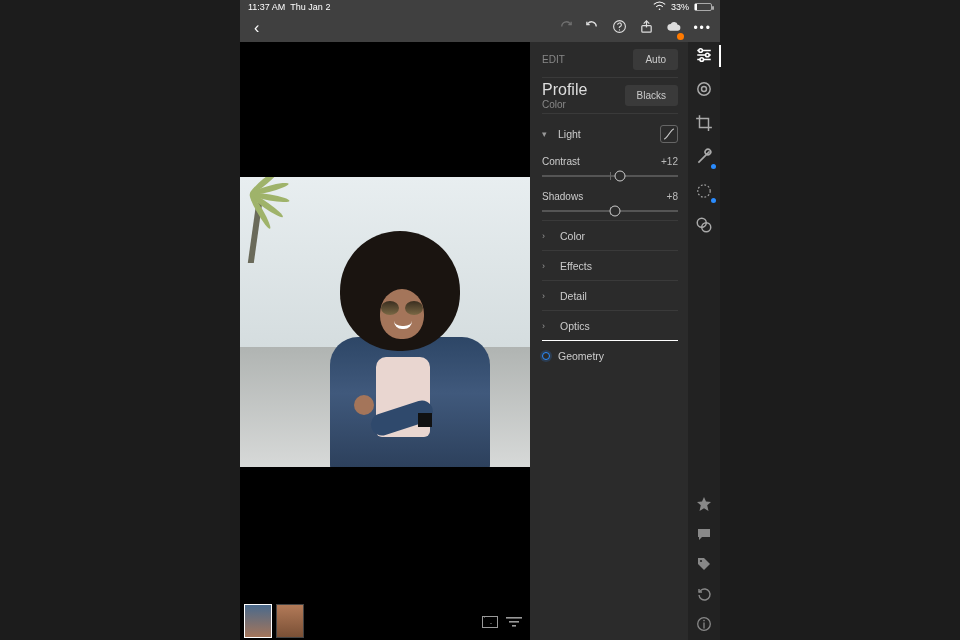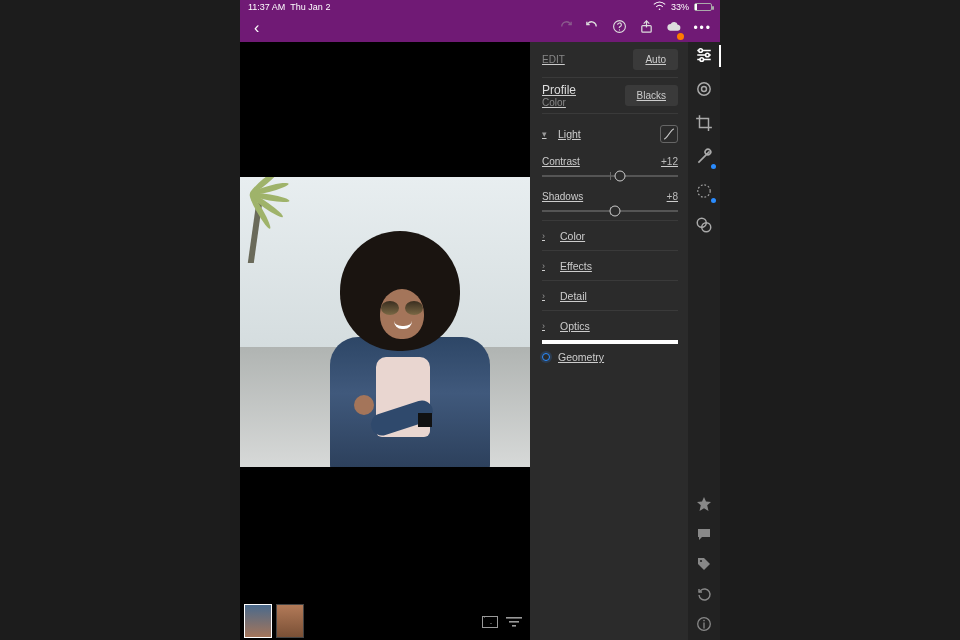--- a/index.html
+++ b/index.html
@@ -1,17 +1,17 @@
 <!DOCTYPE html>
 <html><head>
 <meta charset="utf-8">
 <style>
   * { box-sizing: border-box; margin: 0; padding: 0; font-family: -apple-system, "Helvetica Neue", Arial, sans-serif; }
   body { background:#1c1c1c; width:960px; height:640px; overflow:hidden; }
-  .frame { position:absolute; left:240px; top:0; width:480px; height:640px; background:#701a75; }
+  .frame { position:absolute; left:240px; top:0; width:480px; height:640px; background:#404040; }
   
   .status { height:14px; display:flex; align-items:center; justify-content:space-between; padding:0 8px; font-size:9px; color:#fff; }
   .status .left, .status .right { display:flex; align-items:center; gap:5px; }
   .battery { display:inline-block; width:18px; height:8px; border:1px solid #aaa; border-radius:2px; position:relative; }
   .battery:after { content:""; position:absolute; right:-3px; top:2px; width:2px; height:4px; background:#aaa; border-radius:1px; }
   .battery-fill { position:absolute; left:0; top:0; height:100%; width:12%; background:#fff; }
   
   .toolbar { height:28px; display:flex; align-items:center; justify-content:space-between; padding:0 8px; }
   .back { color:#fff; font-size:16px; padding:2px 6px; cursor:pointer; }
   .tools { display:flex; align-items:center; gap:12px; color:#bbb; }
@@ -43,21 +43,21 @@
   .watch { position:absolute; left:138px; top:196px; width:14px; height:14px; background:#111; }
   .filmstrip { height:38px; background:#000; display:flex; align-items:flex-end; padding:0 4px 2px; gap:4px; }
   .thumb { width:28px; height:34px; border:1px solid #444; background:#555; }
   .thumb.sel { border:1px solid #fff; background:linear-gradient(#4a6a8c,#a4755a); }
   .thumb.t2 { background:linear-gradient(#b27a58,#7a5036); }
   .fs-spacer { flex:1; }
   .fs-ico { color:#888; font-size:13px; padding:0 4px 8px; }
   .fs-mail { width:16px; height:12px; border:1px solid #999; position:relative; margin-bottom:10px; }
   .fs-mail:before { content:""; position:absolute; left:1px; top:0; width:12px; height:6px; border-left:1px solid #999; border-right:1px solid #999; border-bottom:1px solid #999; transform:skewX(0); clip-path:polygon(0 0,50% 100%,100% 0); }
   
-  .panel { flex:1; background:#2b2b2b; padding:0 10px 8px 12px; font-size:10.5px; color:#ccc; overflow:hidden;text-decoration:underline; }
+  .panel { flex:1; background:#2b2b2b; padding:0 10px 8px 12px; font-size:10.5px; color:#ccc; overflow:hidden; }
   .panel-row { display:flex; align-items:center; justify-content:space-between; min-height:36px; border-bottom:1px solid #3a3a3a; }
   .panel-row.nob { border-bottom:none; }
   .small-btn { background:#3a3a3a; color:#ccc; font-size:10px; padding:5px 12px; border:none; border-radius:3px; cursor:pointer; }
   .section-label { font-size:10px; color:#888; text-transform:none; }
   .slider-row { padding:6px 0 2px; }
   .slider-head { display:flex; justify-content:space-between; font-size:10px; color:#ccc; }
   .slider-head .val { color:#bbb; }
   .track { position:relative; height:14px; margin-top:2px; }
   .track-line { position:absolute; top:50%; left:0; right:0; height:2px; background:#555; transform:translateY(-50%); }
   .track-line:before { content:""; position:absolute; left:50%; top:-3px; width:1px; height:8px; background:#666; }
@@ -190,21 +190,21 @@
       </div>
     </div>
 
     <div class="panel">
       <div class="panel-row">
         <span class="section-label">EDIT</span>
         <button class="small-btn">Auto</button>
       </div>
       <div class="panel-row">
         <div>
-          <div style="color:#ddd;font-size:12px">Profile</div>
+          <div style="color:#ddd;font-size:16px">Profile</div>
           <div class="section-label">Color</div>
         </div>
         <button class="small-btn">Blacks</button>
       </div>
       <div class="panel-row nob" style="padding-top:4px">
         <div style="display:flex;align-items:center;gap:6px">
           <span class="chev">▾</span>
           <span>Light</span>
         </div>
         <span class="curve">
@@ -249,21 +249,21 @@
           <div class="collapsed">
             <span class="chev">›</span>
             <span>Detail</span>
           </div>
           <div class="collapsed">
             <span class="chev">›</span>
             <span>Optics</span>
           </div>
         </div>
 
-      <div class="collapsed" style="border-top:4px solid #ffffff">
+      <div class="collapsed" style="border-top:1px solid #ffffff">
         <span class="geo-dot"></span>
         <span>Geometry</span>
       </div>
     </div>
 
     <div class="rail">
       <div class="tool active">
         <svg viewBox="0 0 16 16" fill="none" stroke="currentColor" stroke-width="1.4">
             <path d="M2 4h12M2 8h12M2 12h12"></path>
             <circle cx="5" cy="4" r="1.6" fill="#222"></circle>

